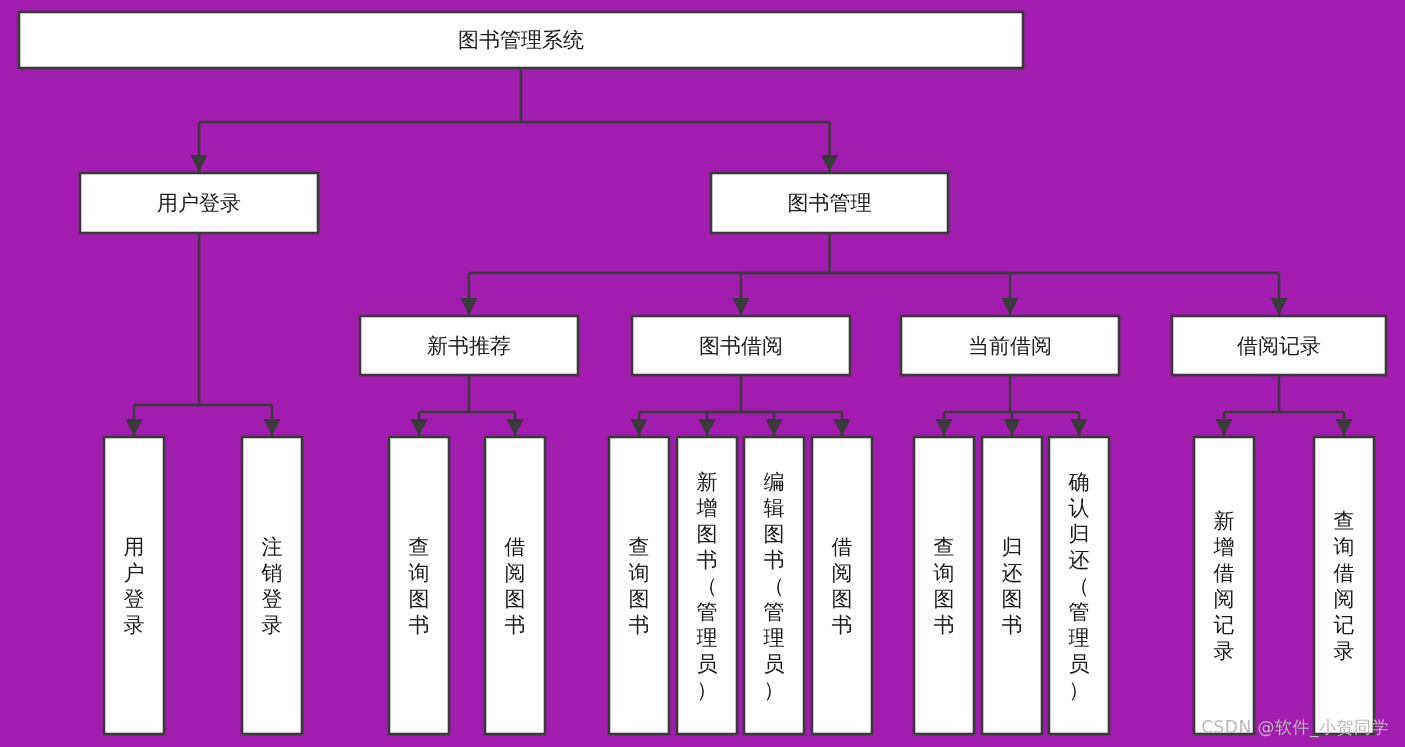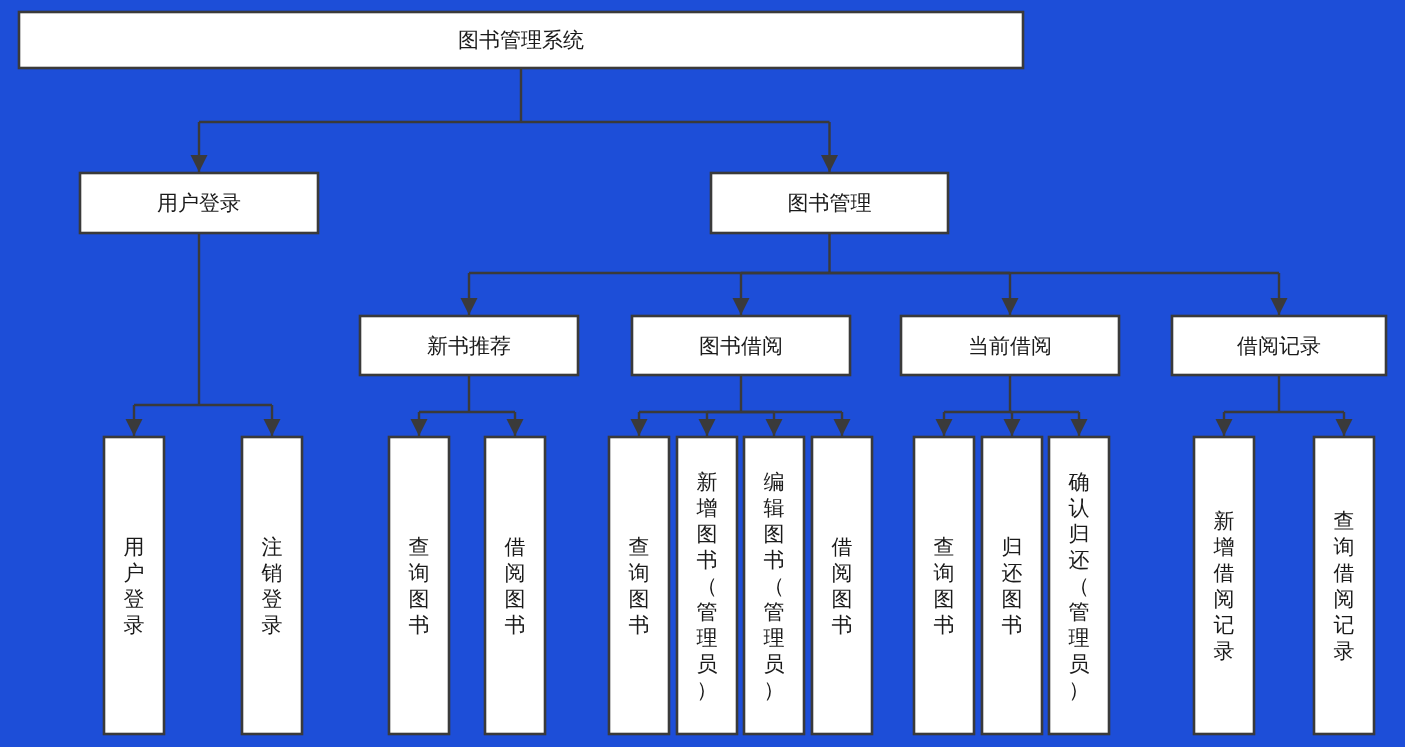--- a/index.html
+++ b/index.html
@@ -10,21 +10,21 @@
   body {
     width: 1405px;
     height: 747px;
     font-family: "DejaVu Sans", "Liberation Sans", sans-serif;
     overflow: hidden;
   }
   #diagram-root {
     position: relative;
     width: 1405px;
     height: 747px;
-    background: #1d4ed8;
+    background: #a21caf;
   }
   svg.flowchart {
     display: block;
     width: 1405px;
     height: 747px;
   }
   .node-box {
     fill: #ffffff;
     stroke: #3a3a3a;
     stroke-width: 2.6;
@@ -211,13 +211,14 @@
         <g>
           <rect x="1194" y="437" width="60" height="297" class="node-box"></rect>
           <text x="1224" y="527.78" class="node-label-vertical"><tspan x="1224" dy="0">新</tspan><tspan x="1224" dy="26">增</tspan><tspan x="1224" dy="26">借</tspan><tspan x="1224" dy="26">阅</tspan><tspan x="1224" dy="26">记</tspan><tspan x="1224" dy="26">录</tspan></text>
         </g>
         <g>
           <rect x="1314" y="437" width="60" height="297" class="node-box"></rect>
           <text x="1344" y="527.78" class="node-label-vertical"><tspan x="1344" dy="0">查</tspan><tspan x="1344" dy="26">询</tspan><tspan x="1344" dy="26">借</tspan><tspan x="1344" dy="26">阅</tspan><tspan x="1344" dy="26">记</tspan><tspan x="1344" dy="26">录</tspan></text>
         </g>
       </g>
   </svg>
+  <div class="watermark">CSDN @软件_小贺同学</div>
 </div>
 
 </body></html>

